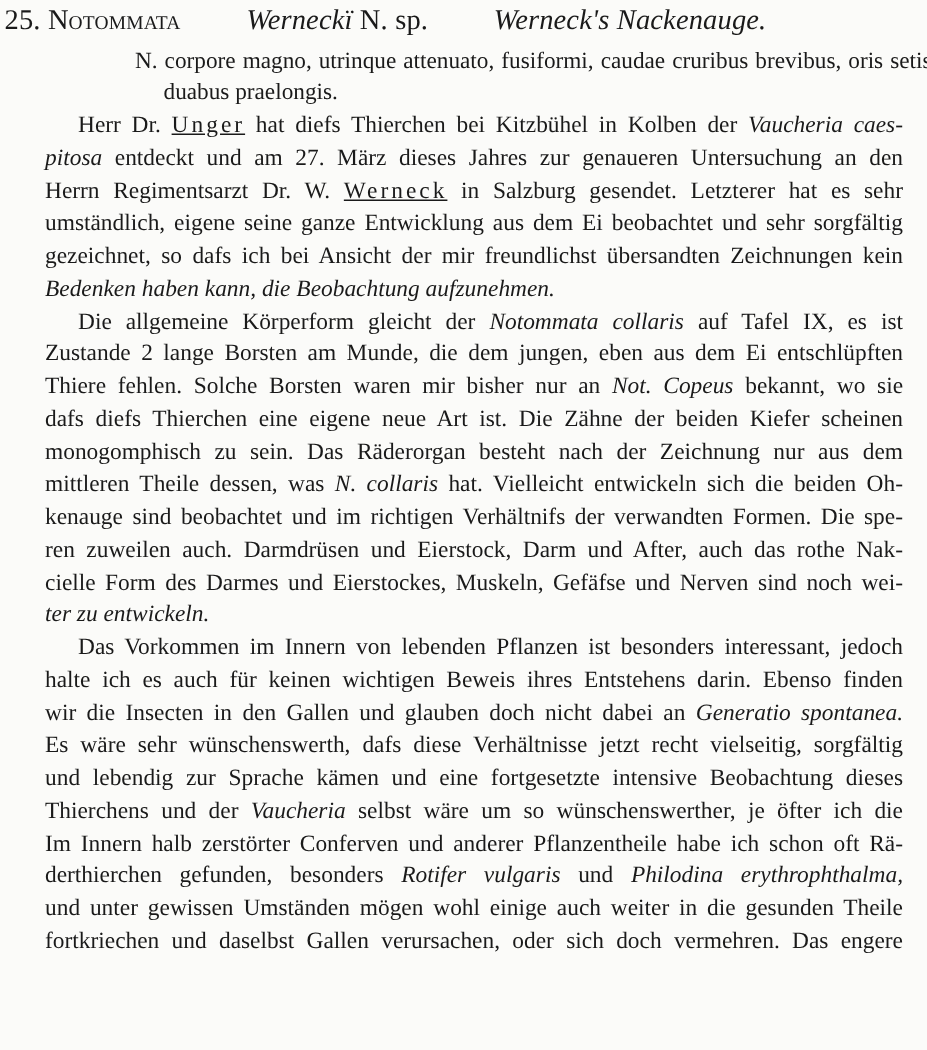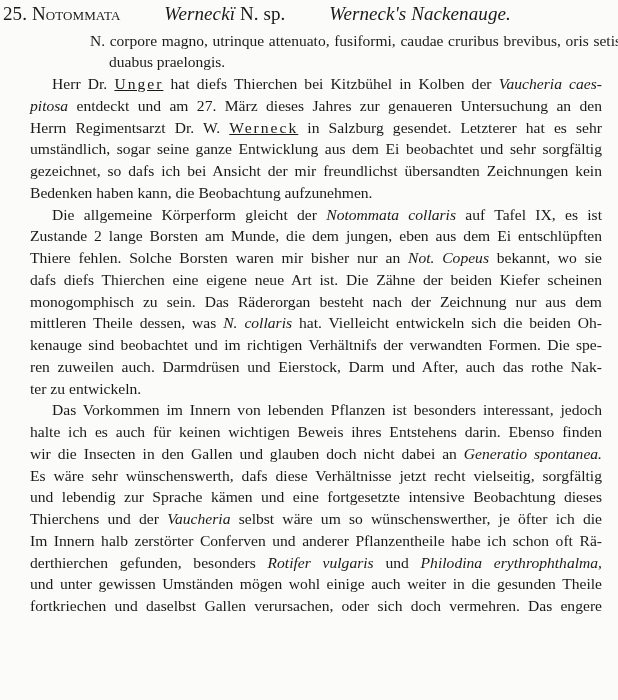--- a/index.html
+++ b/index.html
@@ -20,21 +20,21 @@
     position:absolute; left:90px; top:30px; width:512px;
     font-size:15.5px; line-height:21px; text-align:justify;
     padding-left:19px; text-indent:-19px;
   }
   .body {
     position:absolute; left:30px; top:73px; width:572px;
     font-size:15.6px; line-height:21.75px;
   }
   .line { display:block; white-space:nowrap; text-align:justify; text-align-last:justify; height:21.75px; }
   .line.indent { padding-left:22px; }
-  .line.last { text-align-last:left; }
+  .line.last { text-align-last:left;font-style:italic; }
   i { font-style:italic; }
   .sp { letter-spacing:2px;text-decoration:underline; }
 </style>
 </head>
 <body>
 
 <div class="page">
   <div class="heading">
     <span>25.</span>
     <span class="sc">Notommata</span>
@@ -42,31 +42,32 @@
     <span>N. sp.</span>
     <i>Werneck's Nackenauge.</i>
   </div>
 
   <div class="diagnosis">N. corpore magno, utrinque attenuato, fusiformi, caudae cruribus brevibus, oris setis duabus praelongis.</div>
 
   <div class="body" id="body-text">
       <span class="line indent">Herr Dr. <span class="sp">Unger</span> hat diefs Thierchen bei Kitzbühel in Kolben der <i>Vaucheria caes-</i></span>
       <span class="line"><i>pitosa</i> entdeckt und am 27. März dieses Jahres zur genaueren Untersuchung an den</span>
       <span class="line">Herrn Regimentsarzt Dr. W. <span class="sp">Werneck</span> in Salzburg gesendet.  Letzterer hat es sehr</span>
-      <span class="line">umständlich, sogar seine ganze Entwicklung aus dem Ei beobachtet und sehr sorgfältig</span>
+      <span class="line">umständlich, eigene seine ganze Entwicklung aus dem Ei beobachtet und sehr sorgfältig</span>
       <span class="line">gezeichnet, so dafs ich bei Ansicht der mir freundlichst übersandten Zeichnungen kein</span>
       <span class="line last">Bedenken haben kann, die Beobachtung aufzunehmen.</span>
       <span class="line indent">Die allgemeine Körperform gleicht der <i>Notommata collaris</i> auf Tafel IX, es ist</span>
       <span class="line">Zustande 2 lange Borsten am Munde, die dem jungen, eben aus dem Ei entschlüpften</span>
       <span class="line">Thiere fehlen.  Solche Borsten waren mir bisher nur an <i>Not. Copeus</i> bekannt, wo sie</span>
       <span class="line">dafs diefs Thierchen eine eigene neue Art ist.  Die Zähne der beiden Kiefer scheinen</span>
       <span class="line">monogomphisch zu sein.  Das Räderorgan besteht nach der Zeichnung nur aus dem</span>
       <span class="line">mittleren Theile dessen, was <i>N. collaris</i> hat.  Vielleicht entwickeln sich die beiden Oh-</span>
       <span class="line">kenauge sind beobachtet und im richtigen Verhältnifs der verwandten Formen.  Die spe-</span>
       <span class="line">ren zuweilen auch.  Darmdrüsen und Eierstock, Darm und After, auch das rothe Nak-</span>
+      <span class="line">cielle Form des Darmes und Eierstockes, Muskeln, Gefäfse und Nerven sind noch wei-</span>
       <span class="line last">ter zu entwickeln.</span>
       <span class="line indent">Das Vorkommen im Innern von lebenden Pflanzen ist besonders interessant, jedoch</span>
       <span class="line">halte ich es auch für keinen wichtigen Beweis ihres Entstehens darin.  Ebenso finden</span>
       <span class="line">wir die Insecten in den Gallen und glauben doch nicht dabei an <i>Generatio spontanea.</i></span>
       <span class="line">Es wäre sehr wünschenswerth, dafs diese Verhältnisse jetzt recht vielseitig, sorgfältig</span>
       <span class="line">und lebendig zur Sprache kämen und eine fortgesetzte intensive Beobachtung dieses</span>
       <span class="line">Thierchens und der <i>Vaucheria</i> selbst wäre um so wünschenswerther, je öfter ich die</span>
       <span class="line">Im Innern halb zerstörter Conferven und anderer Pflanzentheile habe ich schon oft Rä-</span>
       <span class="line">derthierchen gefunden, besonders <i>Rotifer vulgaris</i> und <i>Philodina erythrophthalma,</i></span>
       <span class="line">und unter gewissen Umständen mögen wohl einige auch weiter in die gesunden Theile</span>

